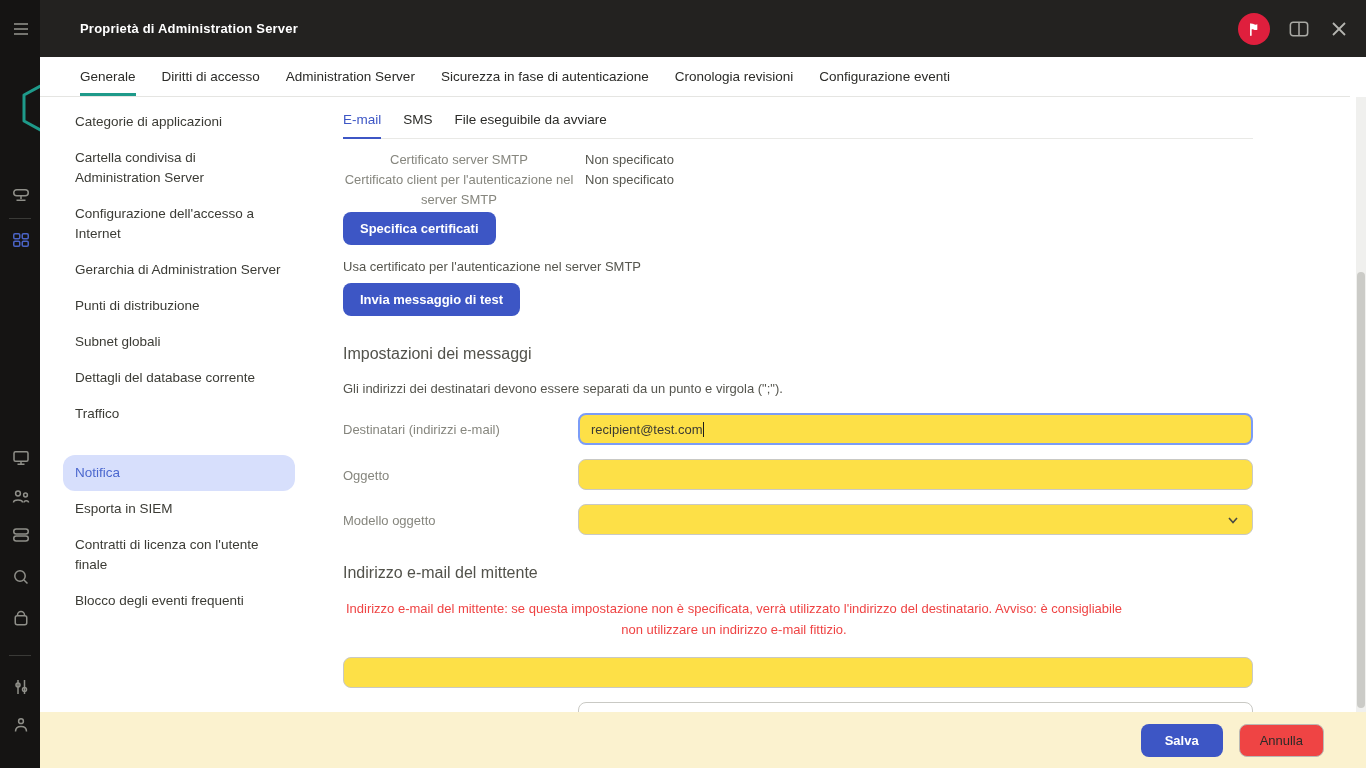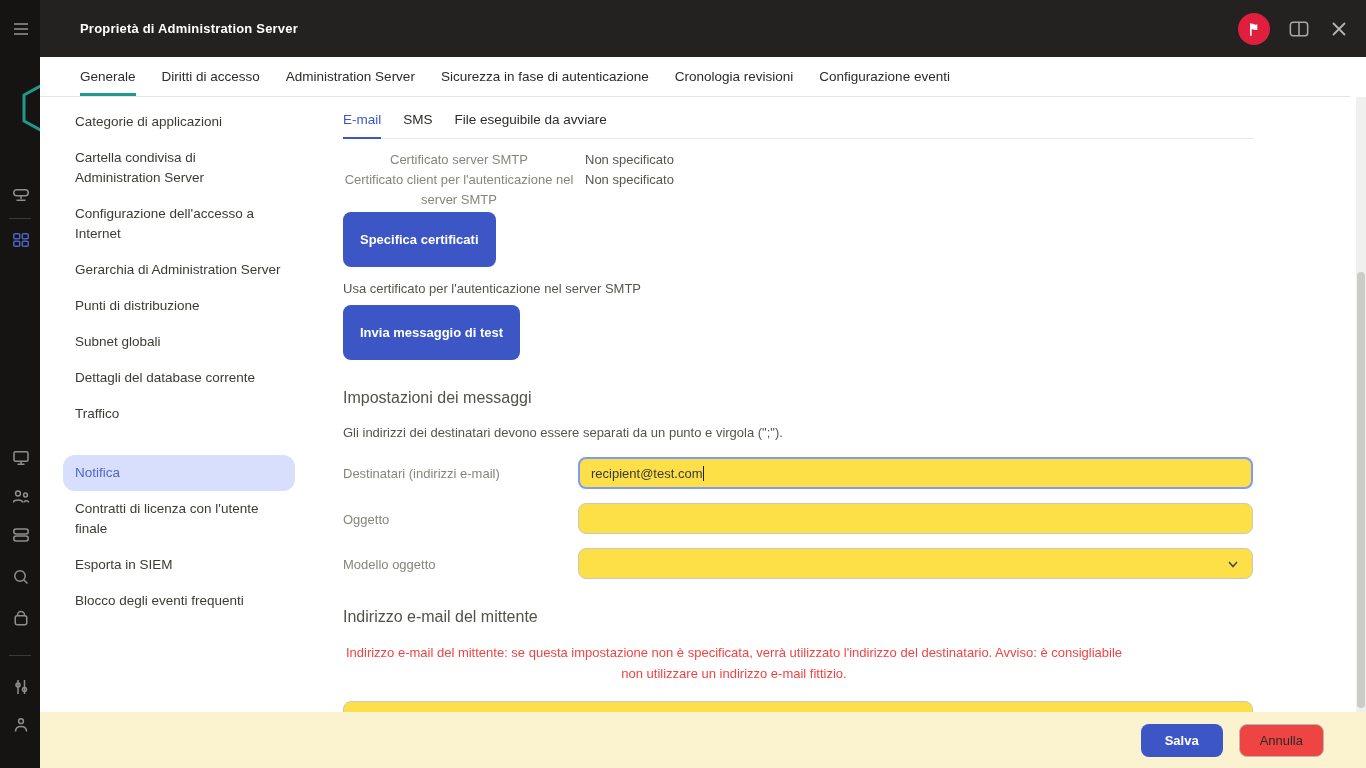--- a/index.html
+++ b/index.html
@@ -35,21 +35,21 @@
   .content { position:absolute; left:343px; top:112px; width:910px; z-index:2; font-size:13px; color:#55554E; }
   .subtabs { display:flex; gap:22px; border-bottom:1px solid #e9e9e6; }
   .subtab { font-size:13.5px; color:#2b2b28; padding-bottom:10px; cursor:pointer; }
   .subtab.active { color:#3D56C5; border-bottom:2px solid #3D56C5; margin-bottom:-1px; }
 
   .cert-grid { display:grid; grid-template-columns:242px auto; margin-top:11px; }
   .cert-label { color:#86867E; line-height:20px; padding-right:10px;text-align:center; }
   .cert-value { color:#55554E; line-height:20px; }
 
   .btn { display:inline-block; border:none; border-radius:8px; font-family:"Liberation Sans",sans-serif; font-size:13px; cursor:pointer; }
-  .btn-primary { background:#3D56C5; color:#fff; font-weight:bold; padding:20px 17px; }
+  .btn-primary { background:#3D56C5; color:#fff; font-weight:bold; padding:9px 17px; }
   .btn-secondary { background:#ef4444; color:#2b2b28; border:1px solid #b9b9b4; padding:8px 20px; }
 
   .mt2 { margin-top:2px; }
   .use-cert { margin-top:14px; color:#55554E; }
   .send-btn { margin-top:9px; }
 
   .section-h { font-size:16px; color:#52524B; font-weight:normal; margin-top:27px; line-height:22px; }
   .hint { margin-top:14px; color:#55554E; line-height:20px; }
 
   .form-row { display:flex; margin-top:14px; }
@@ -196,22 +196,22 @@
   <div class="nav">
     <div class="nav-item">Categorie di applicazioni</div>
     <div class="nav-item">Cartella condivisa di Administration Server</div>
     <div class="nav-item">Configurazione dell'accesso a Internet</div>
     <div class="nav-item">Gerarchia di Administration Server</div>
     <div class="nav-item">Punti di distribuzione</div>
     <div class="nav-item">Subnet globali</div>
     <div class="nav-item">Dettagli del database corrente</div>
     <div class="nav-item">Traffico</div>
     <div class="nav-item selected">Notifica</div>
+    <div class="nav-item">Esporta in SIEM</div>
     <div class="nav-item">Contratti di licenza con l'utente finale</div>
-    <div class="nav-item">Esporta in SIEM</div>
     <div class="nav-item">Blocco degli eventi frequenti</div>
   </div>
 
   <div class="content">
     <div class="subtabs">
       <div class="subtab active">E-mail</div>
       <div class="subtab">SMS</div>
       <div class="subtab">File eseguibile da avviare</div>
     </div>
 

